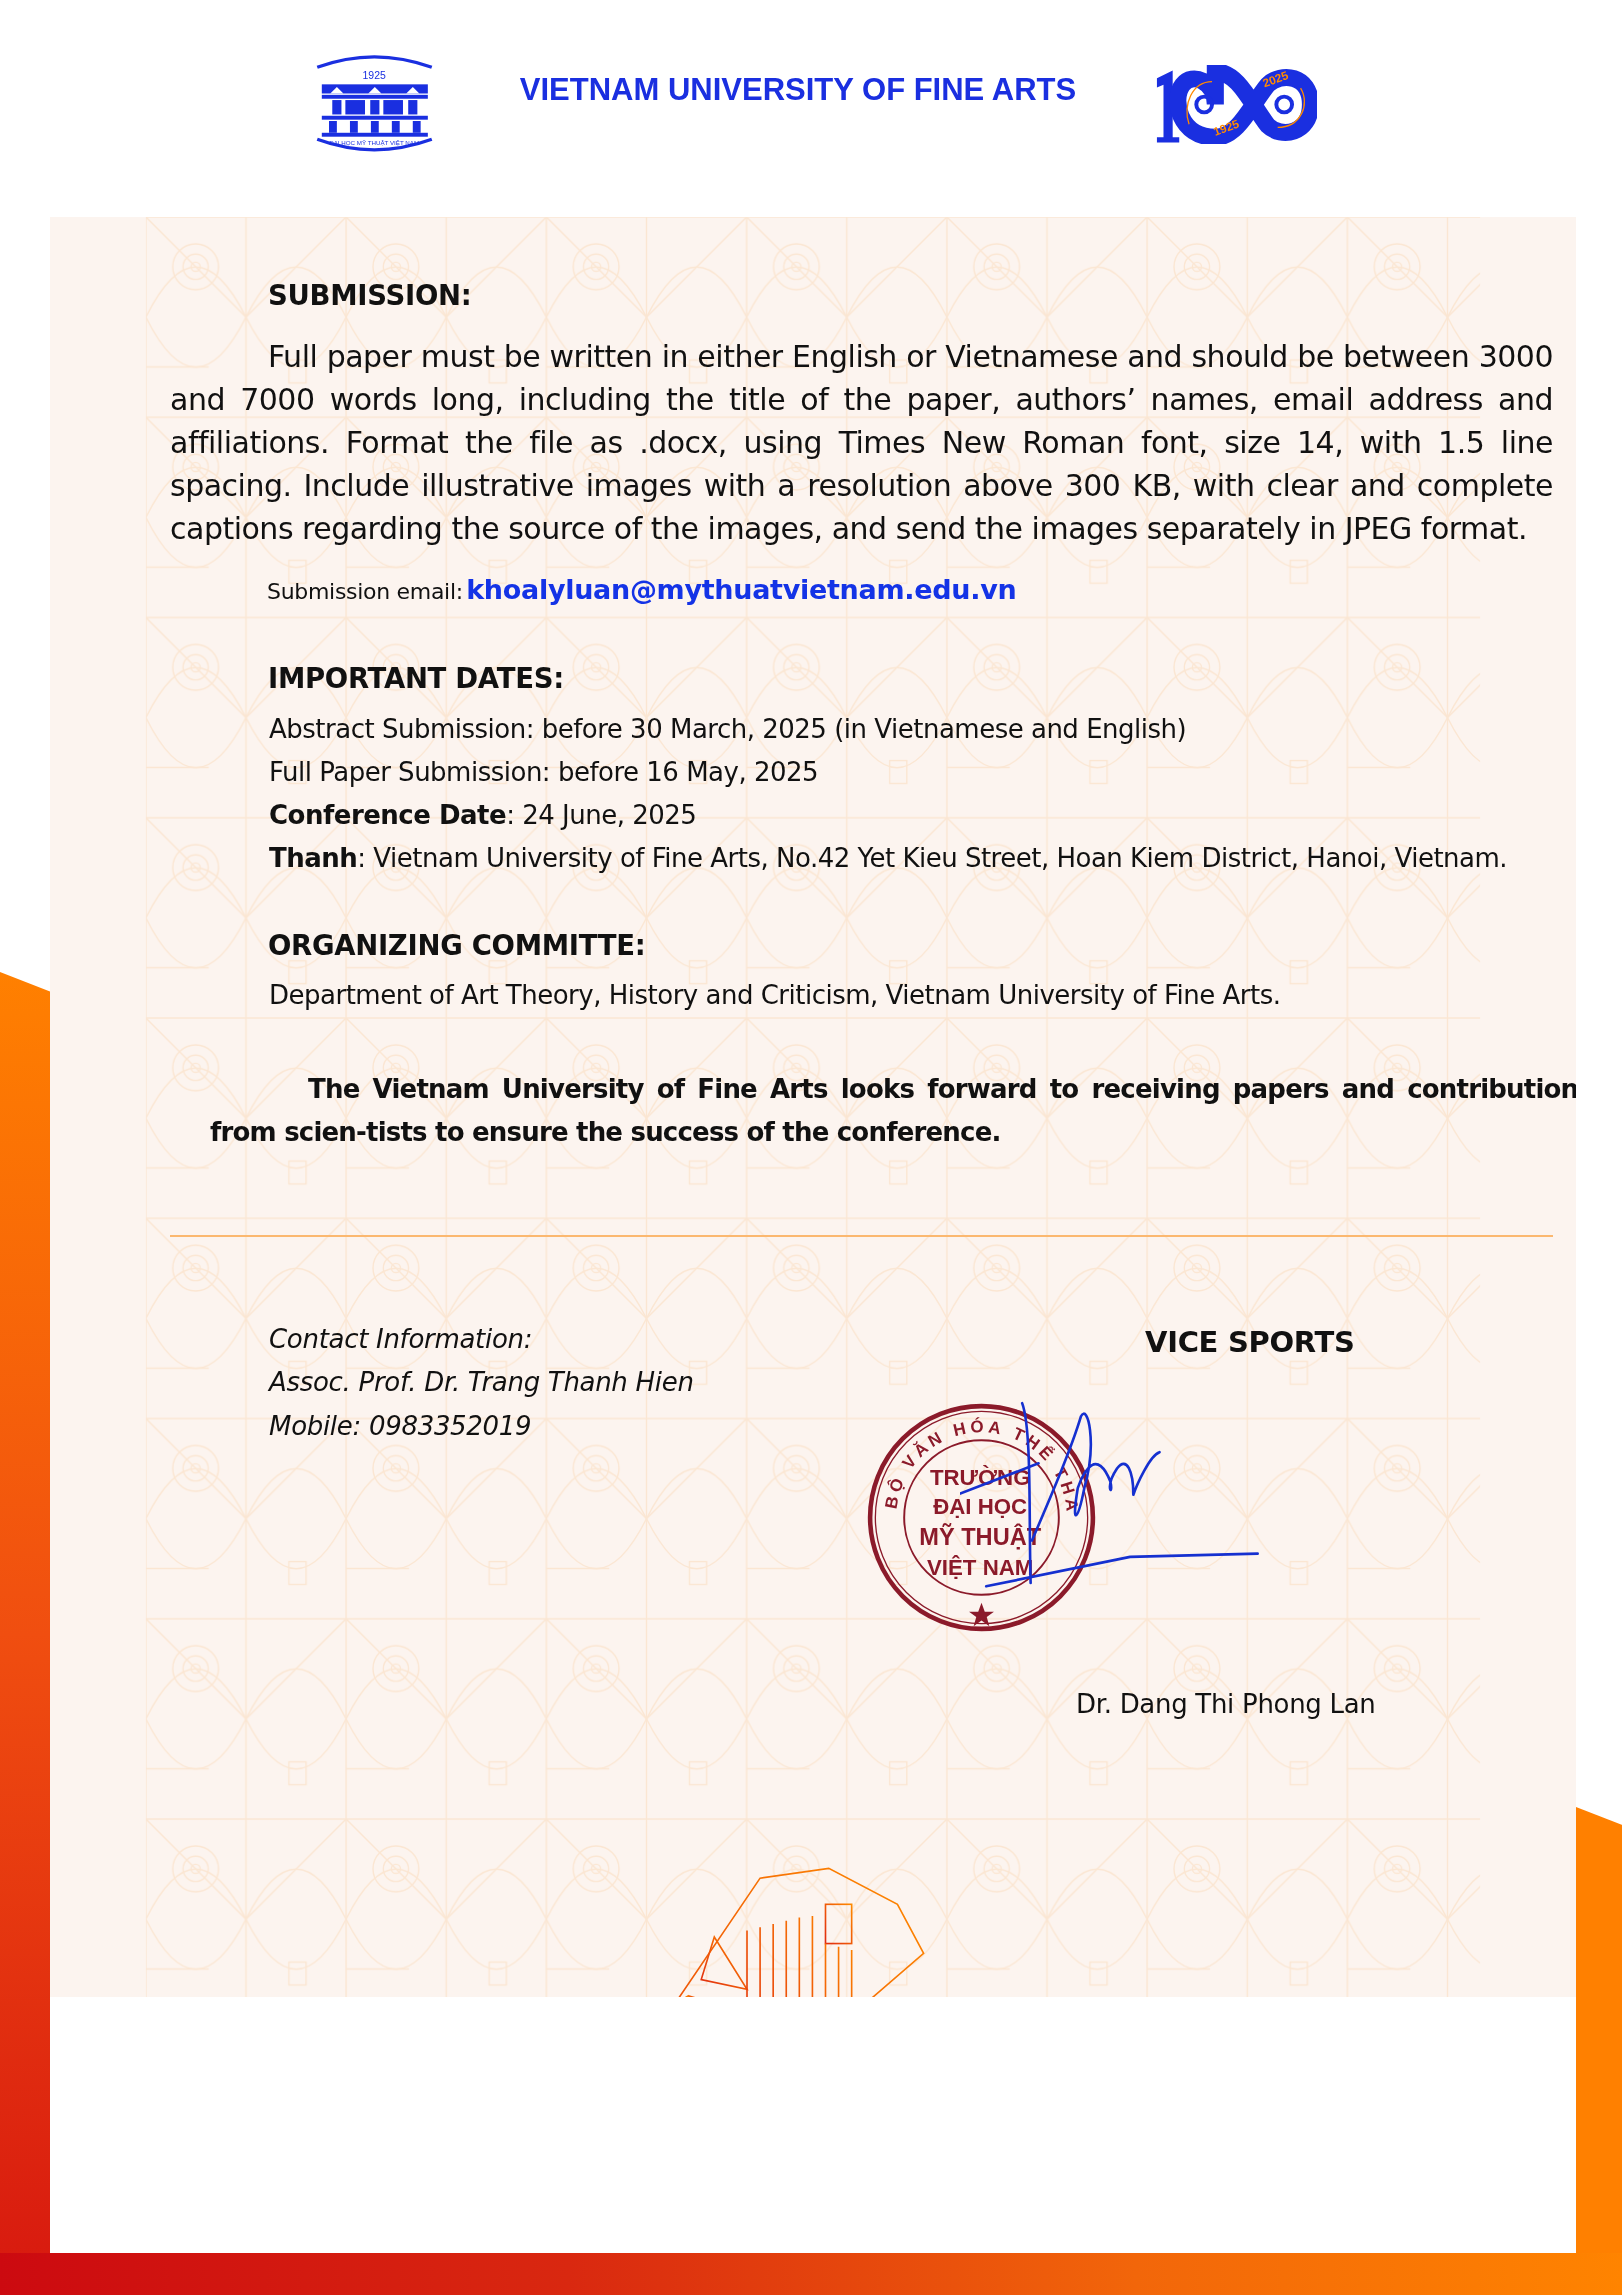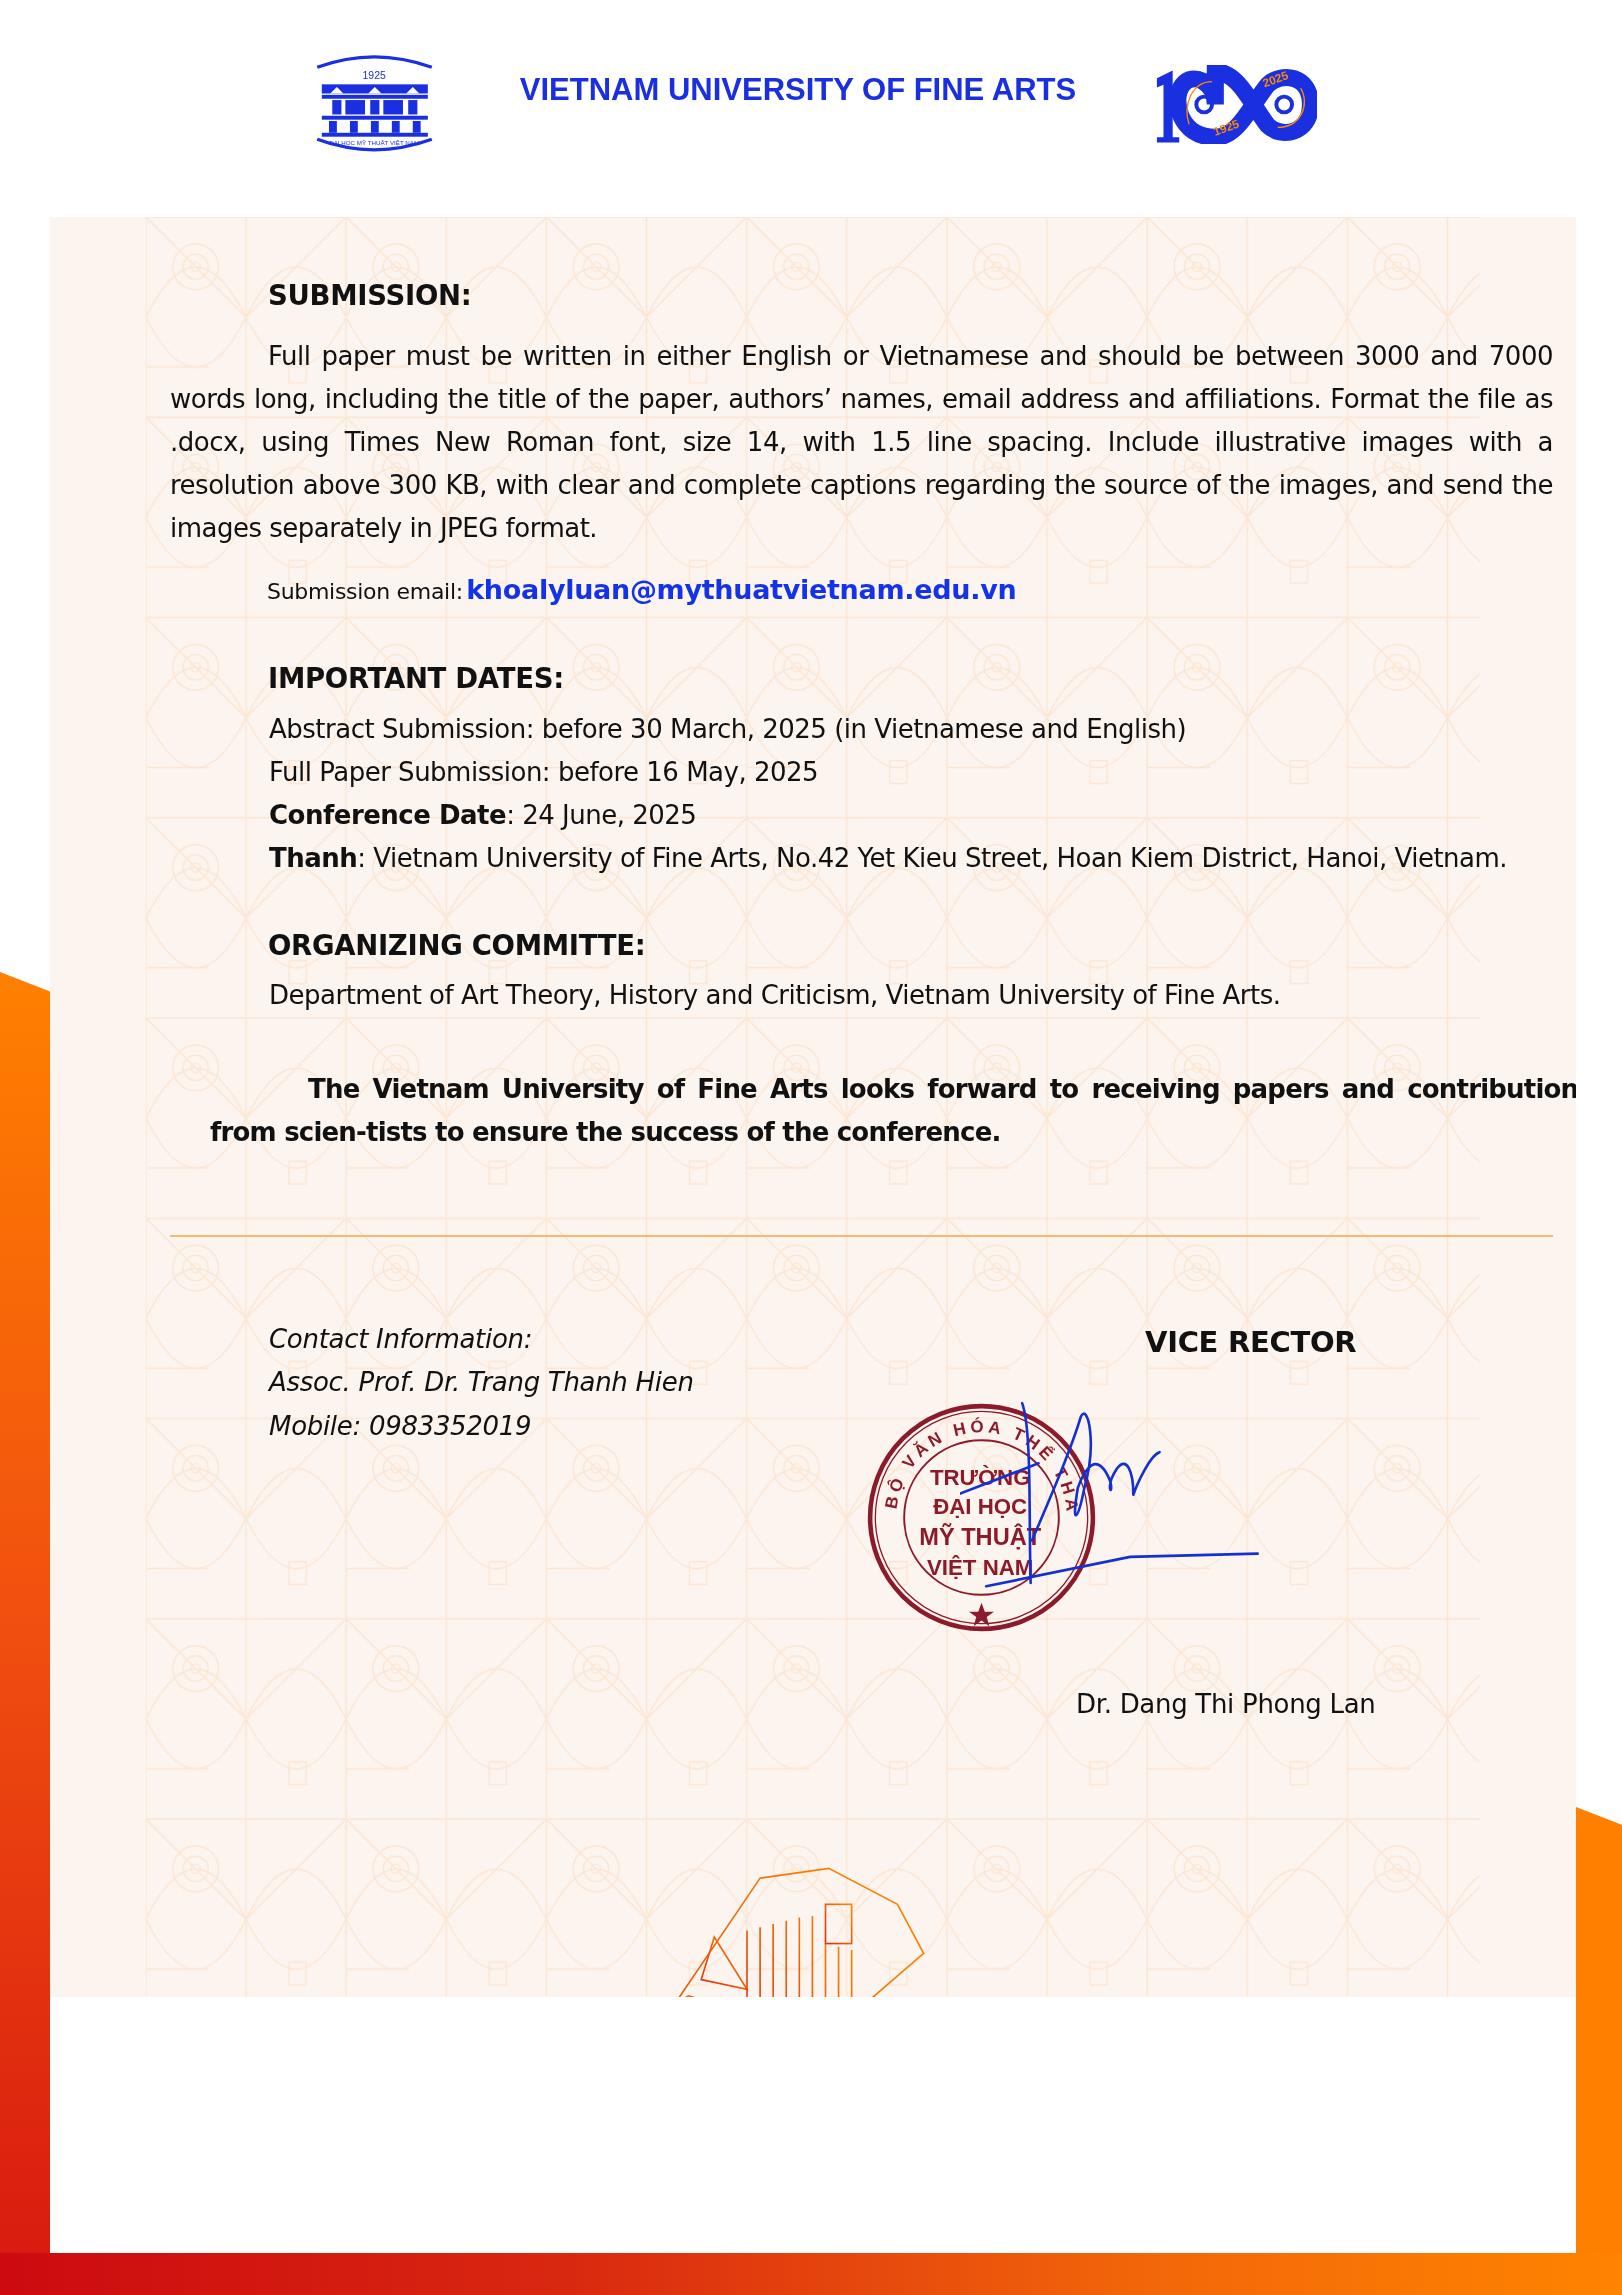--- a/index.html
+++ b/index.html
@@ -22,21 +22,21 @@
   .band-right { position: absolute; left: 1576px; top: 1807px; width: 47px; height: 488px; background: #ff8000; clip-path: polygon(0 0, 100% 18.3px, 100% 100%, 0 100%); }
   .bottom-bar { position: absolute; left: 0; top: 2253px; width: 1623px; height: 43px; background: linear-gradient(90deg,#cc0a10 0%, #d92810 35%, #f2660a 70%, #ff8400 100%); }
 
   
   .panel { position: absolute; left: 50px; top: 217px; width: 1526px; height: 1780px; background: #fcf4ef; overflow: hidden; }
   .pattern { position: absolute; left: 0; top: 0; width: 100%; height: 100%; }
 
   .content { position: absolute; left: 120px; top: 0; width: 1383px; font-family: "DejaVu Sans", sans-serif; }
   .abs { position: absolute; }
   .h-section { font-weight: bold; font-size: 27.5px; letter-spacing: -0.3px; }
-  .body-text { font-size: 26px; line-height: 43px; letter-spacing: -0.5px; text-align: justify; }
+  .body-text { font-size: 30px; line-height: 43px; letter-spacing: -0.5px; text-align: justify; }
   .indent { text-indent: 98px; }
   .line { font-size: 26px; letter-spacing: -0.5px; line-height: 43px; white-space: nowrap; }
   .email-label { font-size: 22px; letter-spacing: -0.3px; }
   .email-link { font-size: 27px; font-weight: bold; color: #1433e6; letter-spacing: -0.3px; text-decoration: none; }
   .closing { font-size: 26px; font-weight: bold; line-height: 43px; letter-spacing: -0.8px; text-align: justify; margin-left: 40px; }
   .divider { position: absolute; left: 120px; top: 1018px; width: 1383px; height: 2px; background: #fbb870; }
   .italic { font-style: italic; font-size: 26px; line-height: 43px; letter-spacing: -0.3px; }
   .vice-rector { font-weight: bold; font-size: 29px; letter-spacing: -0.3px; }
   .signer { font-weight: normal; font-size: 26px; letter-spacing: -0.3px; }
   .stamp { position: absolute; left: 807px; top: 1176px; width: 249px; height: 249px; }
@@ -134,21 +134,21 @@
 
     <div class="abs h-section" style="left:98px; top:712px;">ORGANIZING COMMITTE:</div>
     <div class="abs line" style="left:99px; top:757px;">Department of Art Theory, History and Criticism, Vietnam University of Fine Arts.</div>
 
     <div class="abs closing indent" style="left:0; top:851px; width:1383px;">The Vietnam University of Fine Arts looks forward to receiving papers and contributions from scien-tists to ensure the success of the conference.</div>
 
     <div class="abs italic" style="left:99px; top:1101px;">Contact Information:</div>
     <div class="abs italic" style="left:99px; top:1144px;">Assoc. Prof. Dr. Trang Thanh Hien</div>
     <div class="abs italic" style="left:99px; top:1188px;">Mobile: 0983352019</div>
 
-    <div class="abs vice-rector" style="left:975px; top:1108px;">VICE RECTOR</div>
+    <div class="abs vice-rector" style="left:975px; top:1108px;">VICE SPORTS</div>
     <div class="abs signer" style="left:906px; top:1472px;">Dr. Dang Thi Phong Lan</div>
   </div>
 
   <div class="divider"></div>
 
   
   <svg class="stamp" viewBox="0 0 380 380">
     <defs>
       <path id="stampArc" d="M 60 190 A 130 130 0 1 1 320 190"></path>
     </defs>

